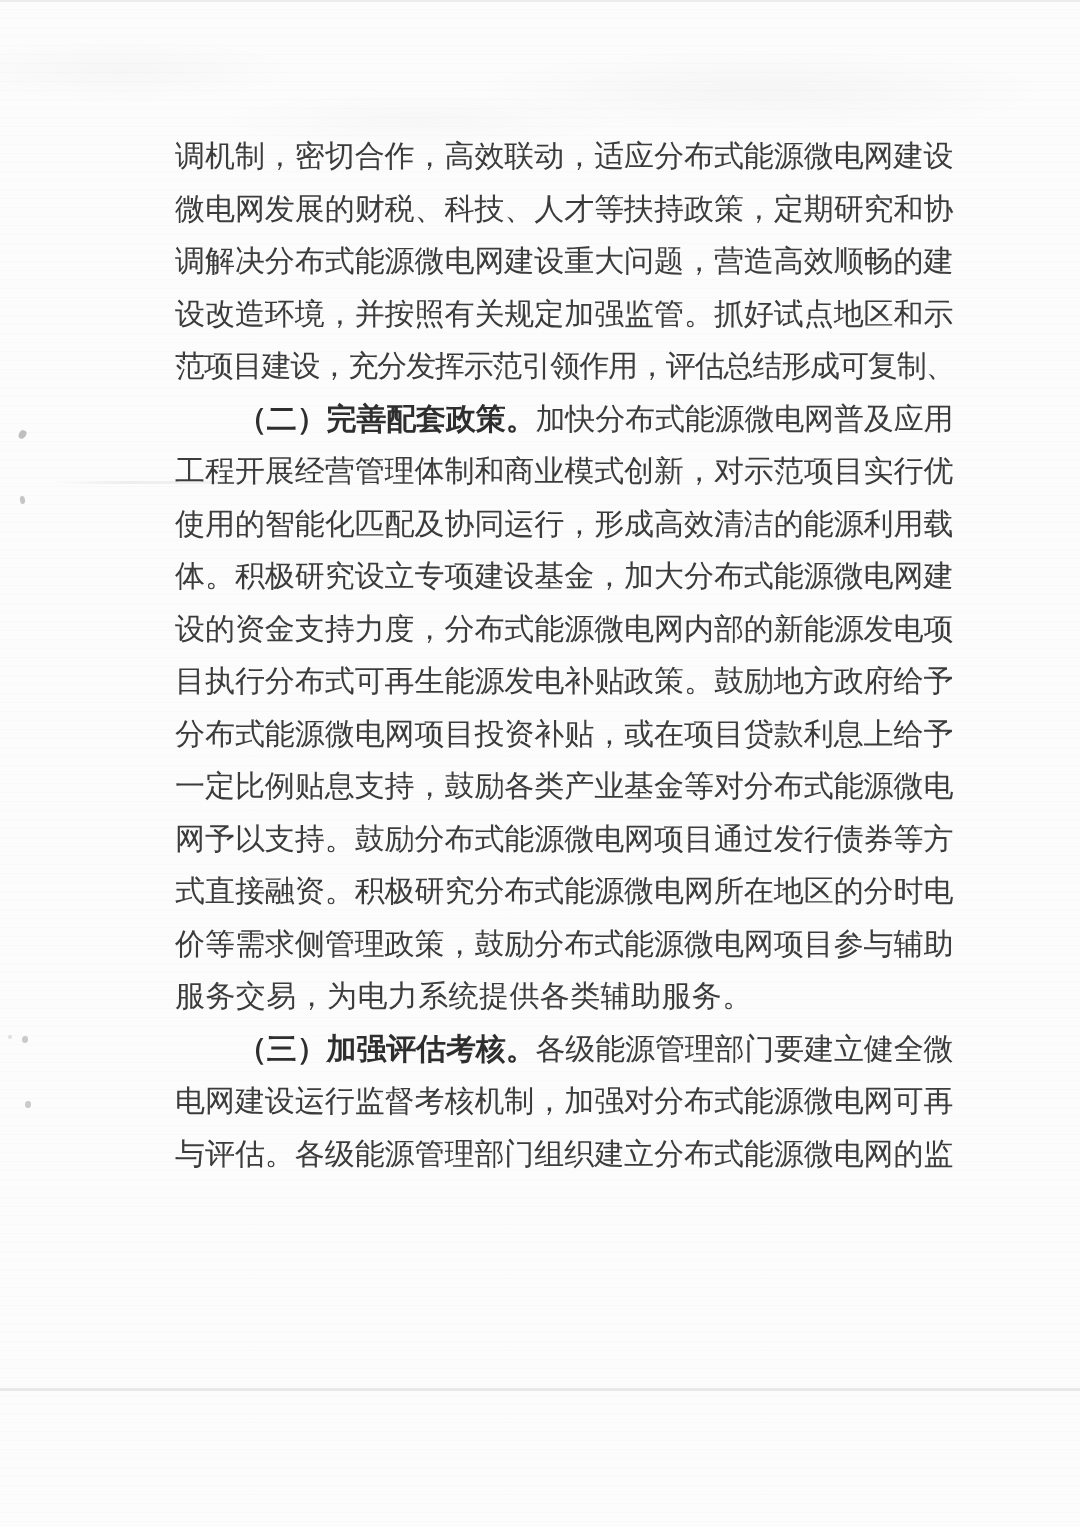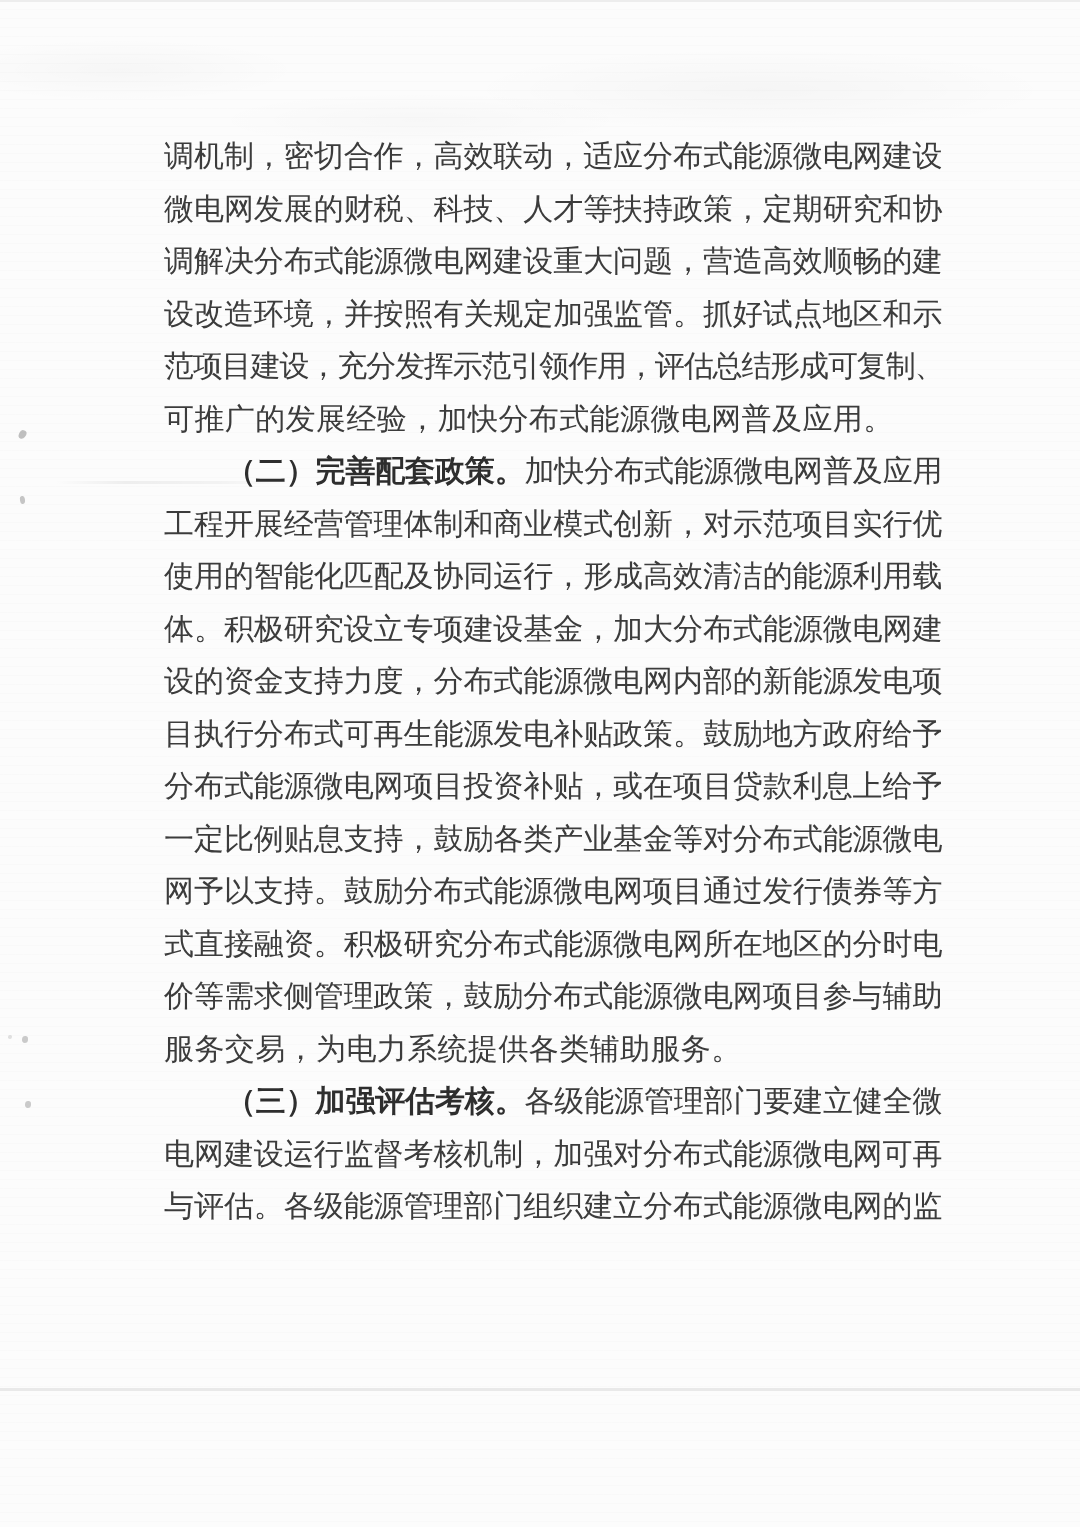--- a/index.html
+++ b/index.html
@@ -58,21 +58,21 @@
     border-radius: 50% 40% 55% 45%;
   }
   .speck.s1 { left: 19px;  top: 430px;  width: 7px; height: 9px;  opacity: .55; transform: rotate(25deg); }
   .speck.s2 { left: 20px;  top: 496px;  width: 5px; height: 8px;  opacity: .50; transform: rotate(-10deg); }
   .speck.s3 { left: 8px;   top: 1035px; width: 4px; height: 4px;  opacity: .25; }
   .speck.s4 { left: 22px;  top: 1036px; width: 6px; height: 7px;  opacity: .45; }
   .speck.s5 { left: 25px;  top: 1101px; width: 6px; height: 7px;  opacity: .45; }
 
   .textcol {
     position: absolute;
-    left: 164px;
+    left: 175px;
     top: 130px;
     width: 778px;
     color: var(--text-color, #3c3c3c);
   }
   .line {
     height: 52.5px;
     line-height: 52.5px;
     font-size: 30px;
     letter-spacing: -0.5px;
     white-space: normal;
@@ -103,21 +103,20 @@
   <div class="speck s3"></div>
   <div class="speck s4"></div>
   <div class="speck s5"></div>
 
   <div class="textcol">
     <div class="line">调机制，密切合作，高效联动，适应分布式能源微电网建设</div>
     <div class="line">微电网发展的财税、科技、人才等扶持政策，定期研究和协</div>
     <div class="line">调解决分布式能源微电网建设重大问题，营造高效顺畅的建</div>
     <div class="line">设改造环境，并按照有关规定加强监管。抓好试点地区和示</div>
     <div class="line tight">范项目建设，充分发挥示范引领作用，评估总结形成可复制、</div>
-    <div class="line end">可推广的发展经验，加快分布式能源微电网普及应用。</div>
     <div class="line indent"><span class="bold">（二）完善配套政策。</span><span>加快分布式能源微电网普及应用</span></div>
     <div class="line">工程开展经营管理体制和商业模式创新，对示范项目实行优</div>
     <div class="line">使用的智能化匹配及协同运行，形成高效清洁的能源利用载</div>
     <div class="line">体。积极研究设立专项建设基金，加大分布式能源微电网建</div>
     <div class="line">设的资金支持力度，分布式能源微电网内部的新能源发电项</div>
     <div class="line">目执行分布式可再生能源发电补贴政策。鼓励地方政府给予</div>
     <div class="line">分布式能源微电网项目投资补贴，或在项目贷款利息上给予</div>
     <div class="line">一定比例贴息支持，鼓励各类产业基金等对分布式能源微电</div>
     <div class="line">网予以支持。鼓励分布式能源微电网项目通过发行债券等方</div>
     <div class="line">式直接融资。积极研究分布式能源微电网所在地区的分时电</div>

